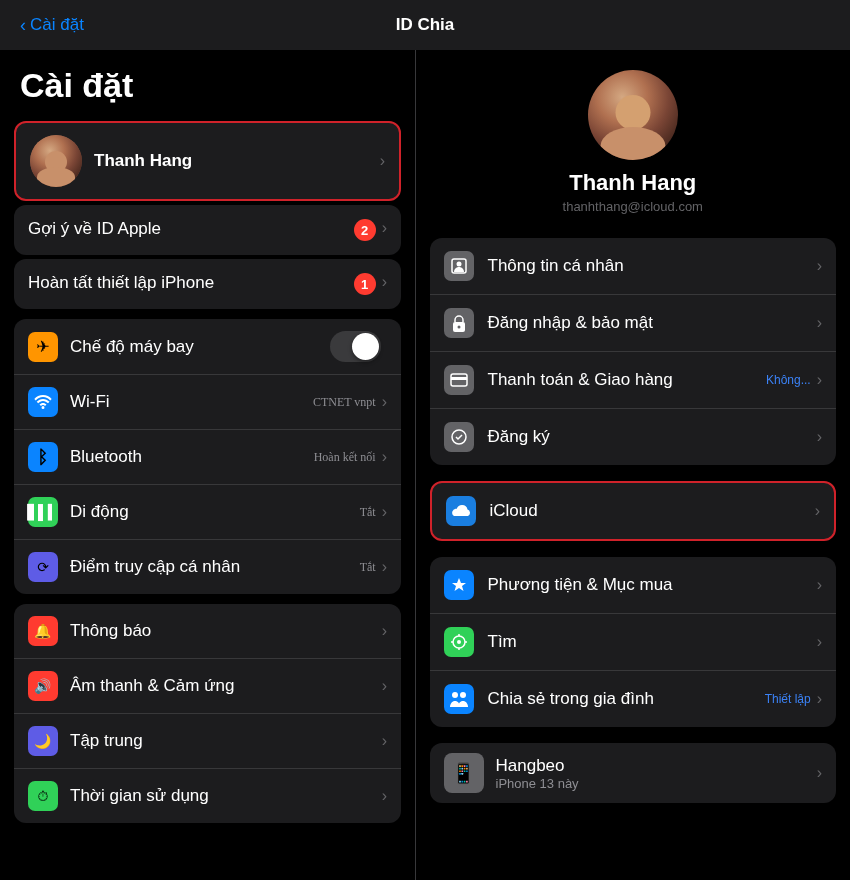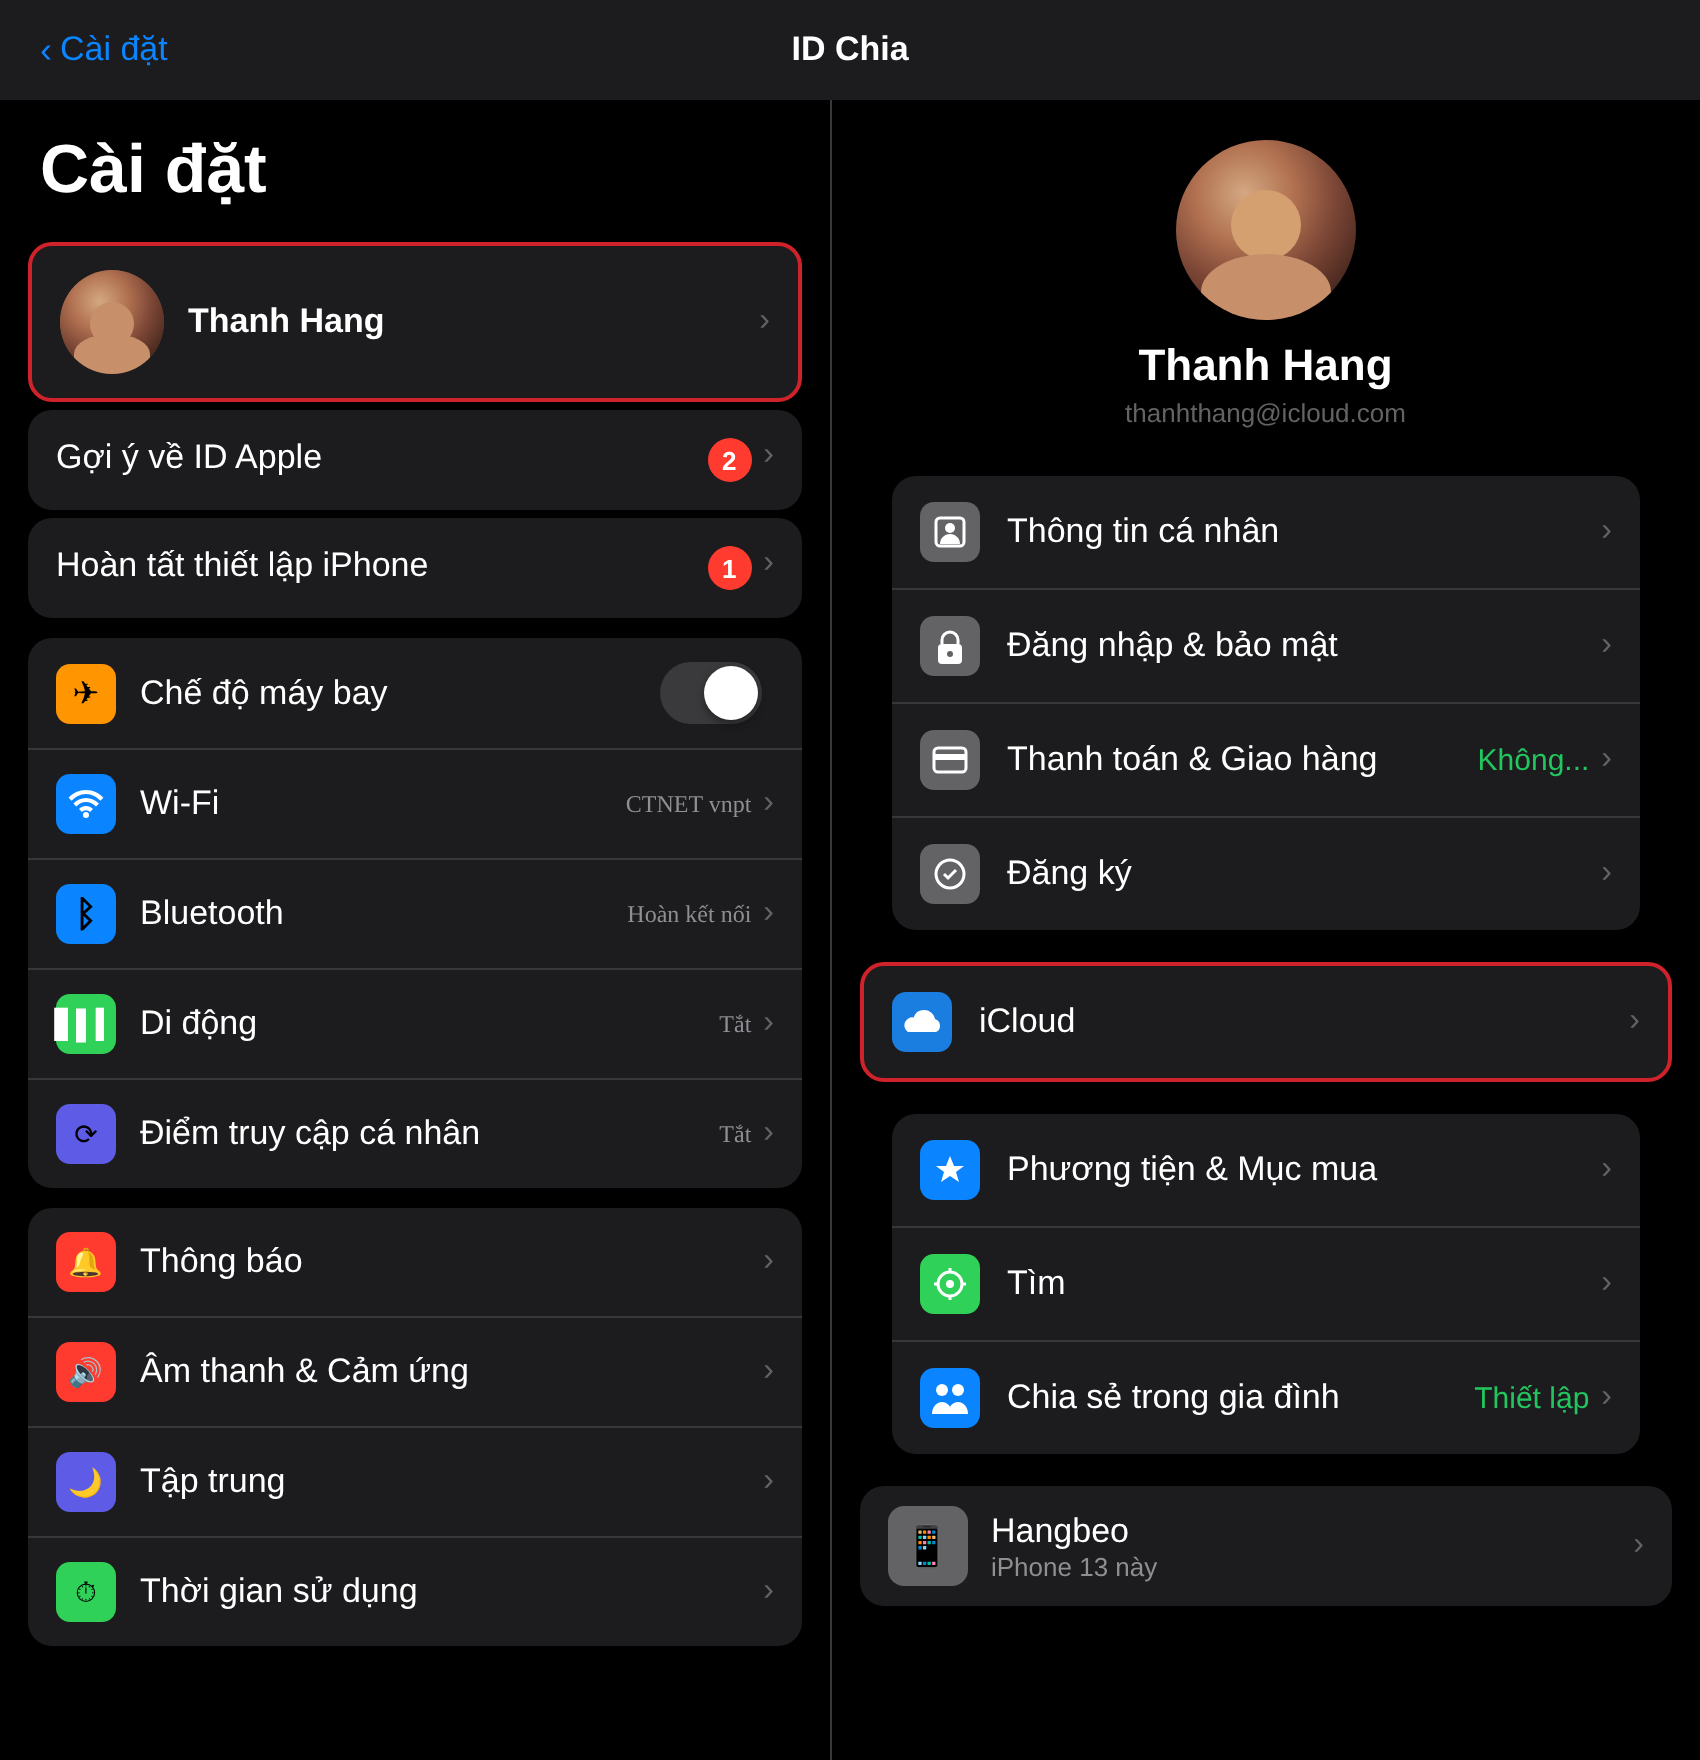--- a/index.html
+++ b/index.html
@@ -294,21 +294,21 @@
       font-weight: 600;
       margin-bottom: 3px;
     }
     .right-email {
       color: #636366;
       font-size: 13px;
     }
 
     
     .right-section {
-      margin: 8px 30px;
+      margin: 8px 14px;
       background: #1c1c1e;
       border-radius: 12px;
       overflow: hidden;
     }
     .right-row {
       display: flex;
       align-items: center;
       padding: 13px 14px;
       cursor: pointer;
       border-bottom: 0.5px solid #38383a;
@@ -337,22 +337,22 @@
     .icon-appstore { background: #0a84ff; }
     .icon-find { background: #30d158; }
     .icon-family { background: #0a84ff; }
 
     .right-row-label {
       flex: 1;
       color: #fff;
       font-size: 17px;
     }
     .right-row-value {
-      color: #22c55e;
-      font-size: 15px;
+      color: #3b82f6;
+      font-size: 12px;
       margin-right: 6px;
     }
 
     
     .icloud-highlighted {
       border: 2px solid #d0222a;
       border-radius: 12px;
       margin: 8px 14px;
       background: #1c1c1e;
       overflow: hidden;

